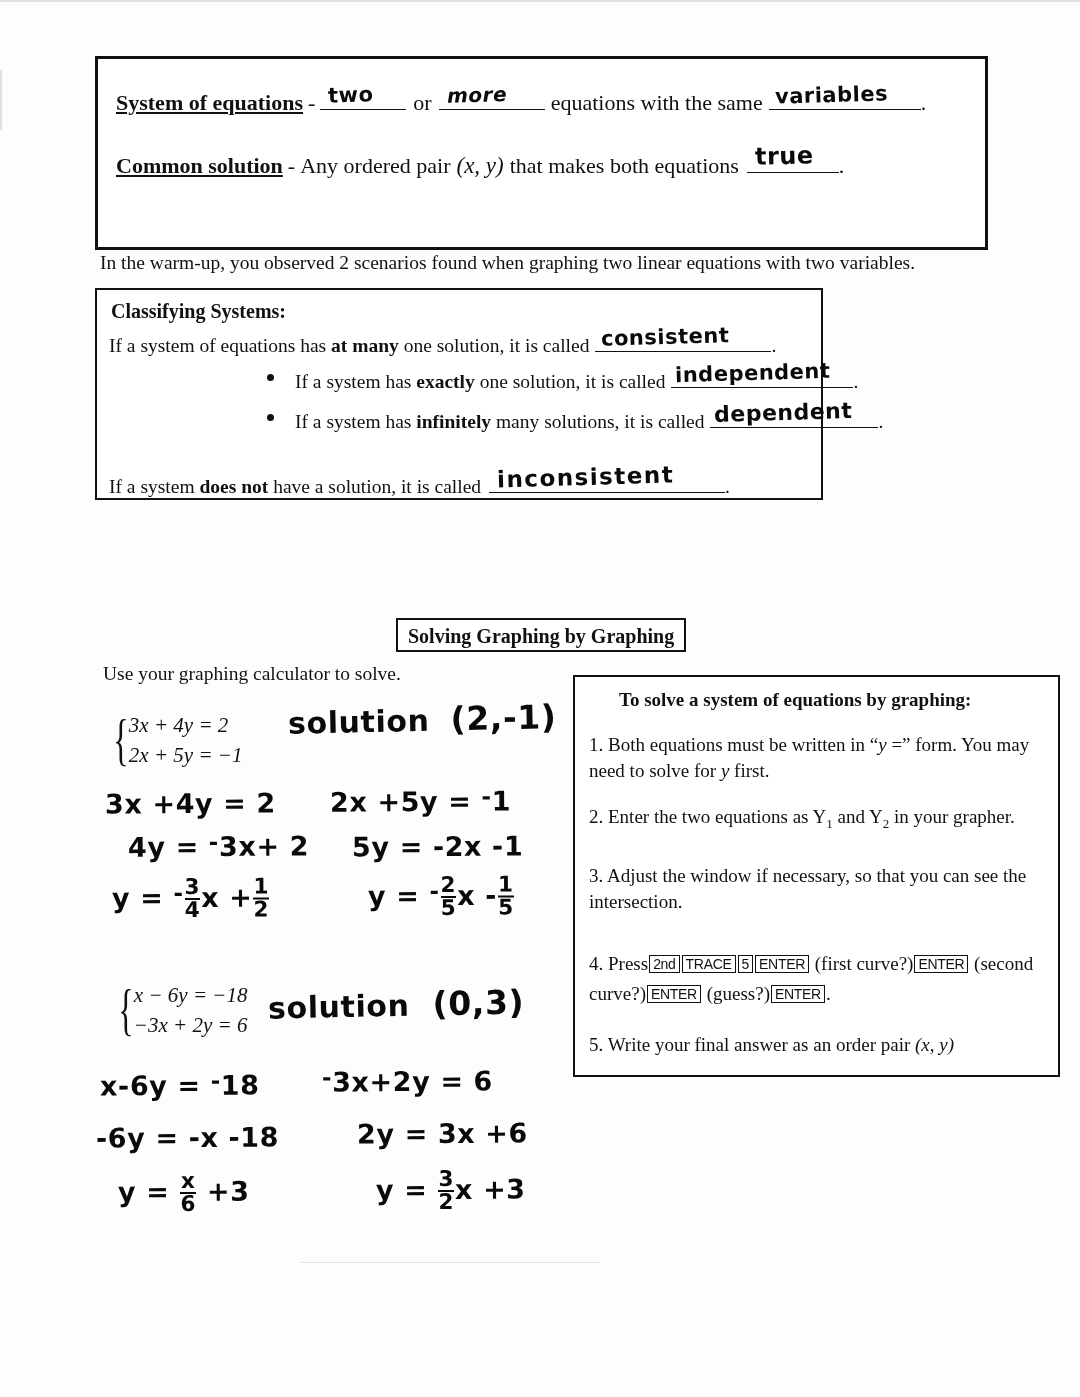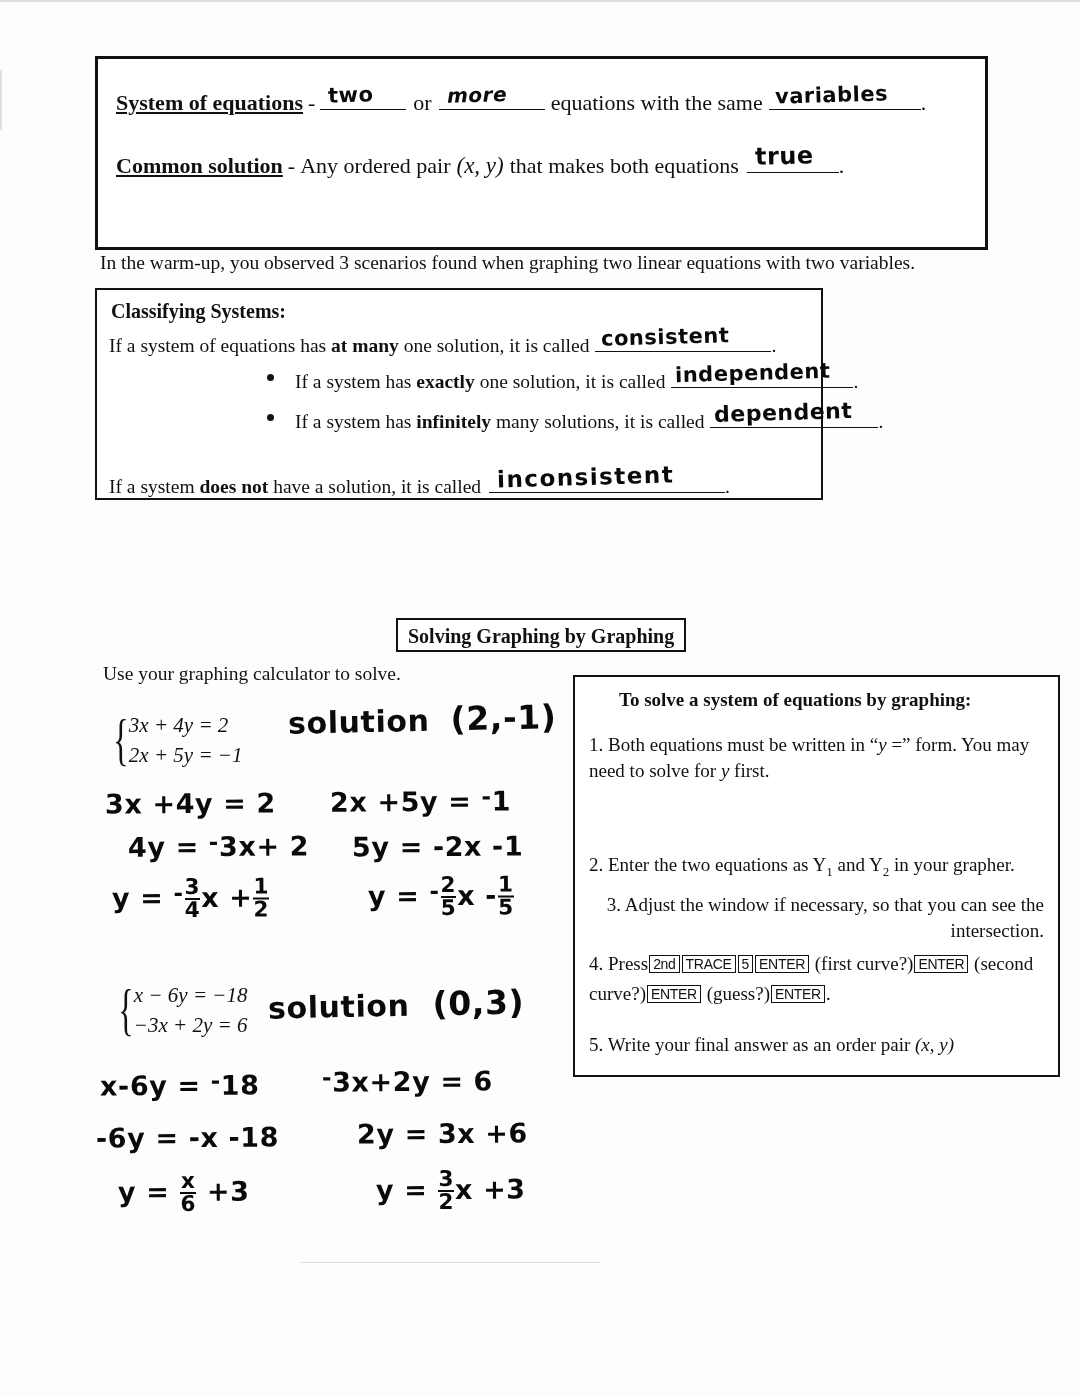--- a/index.html
+++ b/index.html
@@ -138,21 +138,21 @@
 
     <div class="line" style="left:18px; top:26px; font-size:22px;">
       <span class="b u">System of equations</span><span style="margin:0 5px;">-</span><span class="fillwrap" style="width:86px; height:24px; border-bottom:1.6px solid #111;"><span class="ink" style="font-size:21px; left:8px; bottom:2px;">two</span></span><span style="margin:0 7px;">or</span><span class="fillwrap" style="width:106px; height:24px; border-bottom:1.6px solid #111;"><span class="ink" style="font-size:20px; left:8px; bottom:2px; font-style:italic;">more</span></span><span style="margin:0 6px;">equations with the same</span><span class="fillwrap" style="width:152px; height:24px; border-bottom:1.6px solid #111;"><span class="ink" style="font-size:21px; left:6px; bottom:2px;">variables</span></span><span>.</span>
     </div>
 
     <div class="line" style="left:18px; top:87px; font-size:22px;">
       <span class="b u">Common solution</span><span style="margin:0 5px;">-</span><span>Any ordered pair</span><span class="it" style="margin:0 6px; font-size:23px;">(x, y)</span><span>that makes both equations</span><span class="fillwrap" style="width:92px; height:26px; border-bottom:1.6px solid #111; margin-left:8px;"><span class="ink" style="font-size:24px; left:8px; bottom:2px;">true</span></span><span>.</span>
     </div>
   </div>
 
-  <div class="line" style="left:100px; top:252px; font-size:19.5px;">In the warm-up, you observed 3 scenarios found when graphing two linear equations with two variables.</div>
+  <div class="line" style="left:100px; top:252px; font-size:19.5px;">In the warm-up, you observed 2 scenarios found when graphing two linear equations with two variables.</div>
 
   <div class="box thin" style="left:95px; top:288px; width:728px; height:212px;">
 
     <div class="line b" style="left:14px; top:10px; font-size:20px;">Classifying Systems:</div>
 
     <div class="line" style="left:12px; top:37px; font-size:19.5px;">
       <span>If a system of equations has</span>
       <span class="b">at many</span>
       <span>one solution, it is called</span><span class="fillwrap" style="width:176px; height:24px; border-bottom:1.6px solid #111; margin-left:6px;"><span class="ink" style="font-size:21px; left:6px; bottom:2px;">consistent</span></span><span>.</span>
     </div>
@@ -244,26 +244,26 @@
 
   <div class="box thin" style="left:573px; top:675px; width:487px; height:402px;">
 
     <div class="line b" style="left:44px; top:12px; font-size:19px;text-align:right;">To solve a system of equations by graphing:</div>
 
     <div style="position:absolute; left:14px; top:55px; width:455px; font-size:19px; line-height:26px;">
       <span>1.</span>
       <span>Both equations must be written in “</span><span class="it">y</span><span> =” form. You may need to solve for </span><span class="it">y</span><span> first.</span>
     </div>
 
-    <div style="position:absolute; left:14px; top:127px; width:455px; font-size:19px; line-height:26px;margin-top:48px;">
+    <div style="position:absolute; left:14px; top:127px; width:455px; font-size:19px; line-height:26px;">
       <span>2.</span>
       <span>Enter the two equations as </span><span>Y</span><sub style="font-size:13px;">1</sub><span> and </span><span>Y</span><sub style="font-size:13px;">2</sub><span> in your grapher.</span>
     </div>
 
-    <div style="position:absolute; left:14px; top:215px; width:455px; font-size:19px; line-height:26px;text-align:right;">
+    <div style="position:absolute; left:14px; top:186px; width:455px; font-size:19px; line-height:26px;">
       <span>3.</span>
       <span>Adjust the window if necessary, so that you can see the intersection.</span>
     </div>
 
     <div style="position:absolute; left:14px; top:272px; width:462px; font-size:19px; line-height:30px;">
       <span>4.</span>
       <span>Press</span><span class="key">2nd</span><span class="key">TRACE</span><span class="key">5</span><span class="key">ENTER</span>
       <span>(first curve?)</span><span class="key">ENTER</span>
       <span>(second curve?)</span><span class="key">ENTER</span>
       <span>(guess?)</span><span class="key">ENTER</span><span>.</span>

